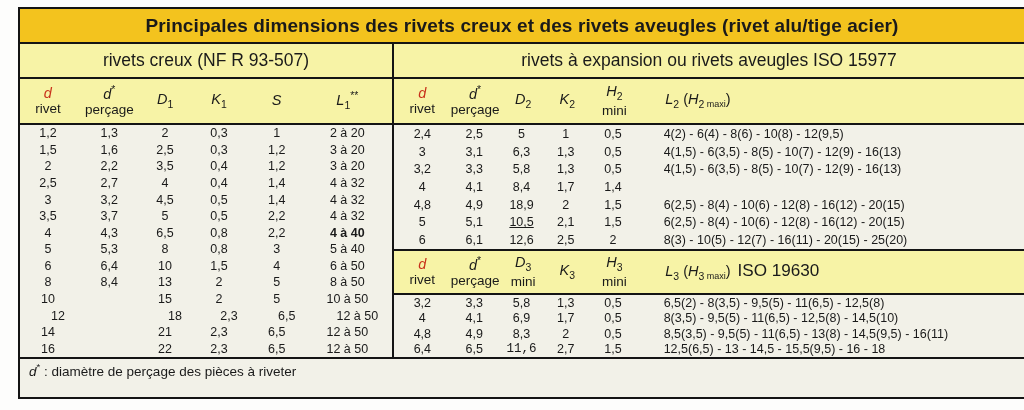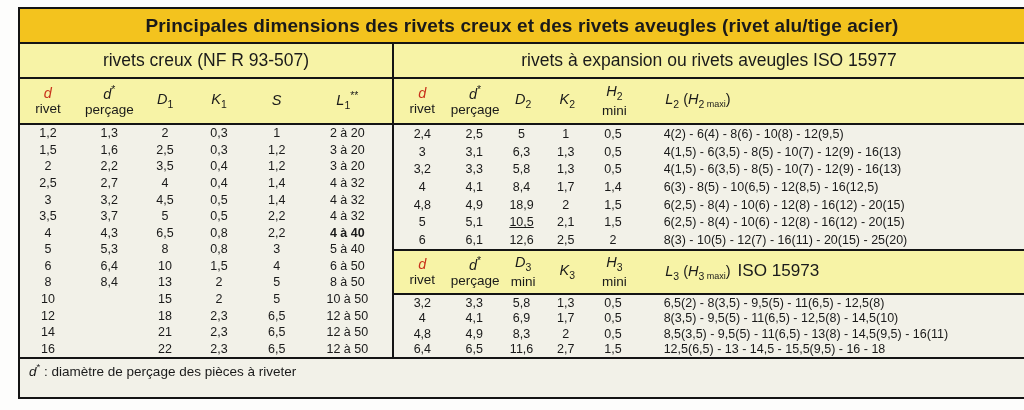--- a/index.html
+++ b/index.html
@@ -171,21 +171,21 @@
             </div>
             <div class="trow">
               <div class="tcell" style="flex: 0 0 15%;">10</div>
               <div class="tcell" style="flex: 0 0 18%;"></div>
               <div class="tcell" style="flex: 0 0 12%;">15</div>
               <div class="tcell" style="flex: 0 0 17%;">2</div>
               <div class="tcell" style="flex: 0 0 14%;">5</div>
               <div class="tcell" style="flex: 0 0 24%;">10 à 50</div>
             </div>
             <div class="trow">
-              <div class="tcell" style="flex: 0 0 15%;">12</div>
+              <div class="tcell" style="flex: 0 0 15%; padding-left: 10px;">12</div>
               <div class="tcell" style="flex: 0 0 18%;"></div>
               <div class="tcell" style="flex: 0 0 12%;">18</div>
               <div class="tcell" style="flex: 0 0 17%;">2,3</div>
               <div class="tcell" style="flex: 0 0 14%;">6,5</div>
               <div class="tcell" style="flex: 0 0 24%;">12 à 50</div>
             </div>
             <div class="trow">
               <div class="tcell" style="flex: 0 0 15%;">14</div>
               <div class="tcell" style="flex: 0 0 18%;"></div>
               <div class="tcell" style="flex: 0 0 12%;">21</div>
@@ -253,21 +253,20 @@
               <div class="tcell" style="flex: 0 0 6.5%;">1,3</div>
               <div class="tcell" style="flex: 0 0 8.5%;">0,5</div>
               <div class="tcell lcell" style="flex: 0 0 61%;">4(1,5) - 6(3,5) - 8(5) - 10(7) - 12(9) - 16(13)</div>
             </div>
             <div class="trow">
               <div class="tcell" style="flex: 0 0 9%;">4</div>
               <div class="tcell" style="flex: 0 0 7.5%;">4,1</div>
               <div class="tcell" style="flex: 0 0 7.5%;">8,4</div>
               <div class="tcell" style="flex: 0 0 6.5%;">1,7</div>
               <div class="tcell" style="flex: 0 0 8.5%;">1,4</div>
-              <div class="tcell lcell" style="flex: 0 0 61%;">6(3) - 8(5) - 10(6,5) - 12(8,5) - 16(12,5)</div>
             </div>
             <div class="trow">
               <div class="tcell" style="flex: 0 0 9%;">4,8</div>
               <div class="tcell" style="flex: 0 0 7.5%;">4,9</div>
               <div class="tcell" style="flex: 0 0 7.5%;">18,9</div>
               <div class="tcell" style="flex: 0 0 6.5%;">2</div>
               <div class="tcell" style="flex: 0 0 8.5%;">1,5</div>
               <div class="tcell lcell" style="flex: 0 0 61%;">6(2,5) - 8(4) - 10(6) - 12(8) - 16(12) - 20(15)</div>
             </div>
             <div class="trow">
@@ -301,21 +300,21 @@
               <div class="hl2">mini</div>
             </div>
             <div class="hcell" style="flex: 0 0 6.5%;">
               <div class="hl1"><span class="sym">K</span><sub>3</sub></div>
             </div>
             <div class="hcell" style="flex: 0 0 8.5%;">
               <div class="hl1"><span class="sym">H</span><sub>3</sub></div>
               <div class="hl2">mini</div>
             </div>
             <div class="hcell lcell" style="flex: 0 0 61%;">
-              <div class="hl1"><span class="sym">L</span><sub>3</sub><span class="rom">&nbsp;(</span><span class="sym">H</span><sub>3</sub><sub class="mini">&nbsp;maxi</sub><span class="rom">)</span><span class="rom suffix">ISO 15973</span></div>
+              <div class="hl1"><span class="sym">L</span><sub>3</sub><span class="rom">&nbsp;(</span><span class="sym">H</span><sub>3</sub><sub class="mini">&nbsp;maxi</sub><span class="rom">)</span><span class="rom suffix">ISO 19630</span></div>
             </div>
           </div>
         <div class="rows iso-rows" id="iso-rows">
             <div class="trow">
               <div class="tcell" style="flex: 0 0 9%;">3,2</div>
               <div class="tcell" style="flex: 0 0 7.5%;">3,3</div>
               <div class="tcell" style="flex: 0 0 7.5%;">5,8</div>
               <div class="tcell" style="flex: 0 0 6.5%;">1,3</div>
               <div class="tcell" style="flex: 0 0 8.5%;">0,5</div>
               <div class="tcell lcell" style="flex: 0 0 61%;">6,5(2) - 8(3,5) - 9,5(5) - 11(6,5) - 12,5(8)</div>
@@ -332,21 +331,21 @@
               <div class="tcell" style="flex: 0 0 9%;">4,8</div>
               <div class="tcell" style="flex: 0 0 7.5%;">4,9</div>
               <div class="tcell" style="flex: 0 0 7.5%;">8,3</div>
               <div class="tcell" style="flex: 0 0 6.5%;">2</div>
               <div class="tcell" style="flex: 0 0 8.5%;">0,5</div>
               <div class="tcell lcell" style="flex: 0 0 61%;">8,5(3,5) - 9,5(5) - 11(6,5) - 13(8) - 14,5(9,5) - 16(11)</div>
             </div>
             <div class="trow">
               <div class="tcell" style="flex: 0 0 9%;">6,4</div>
               <div class="tcell" style="flex: 0 0 7.5%;">6,5</div>
-              <div class="tcell" style="flex: 0 0 7.5%;">11,6</div>
+              <div class="tcell" style="flex: 0 0 7.5%; font-family: Liberation Mono, monospace;">11,6</div>
               <div class="tcell" style="flex: 0 0 6.5%;">2,7</div>
               <div class="tcell" style="flex: 0 0 8.5%;">1,5</div>
               <div class="tcell lcell" style="flex: 0 0 61%;">12,5(6,5) - 13 - 14,5 - 15,5(9,5) - 16 - 18</div>
             </div>
           </div>
       </div>
 
     </div>
 
     <div class="footer-band">

